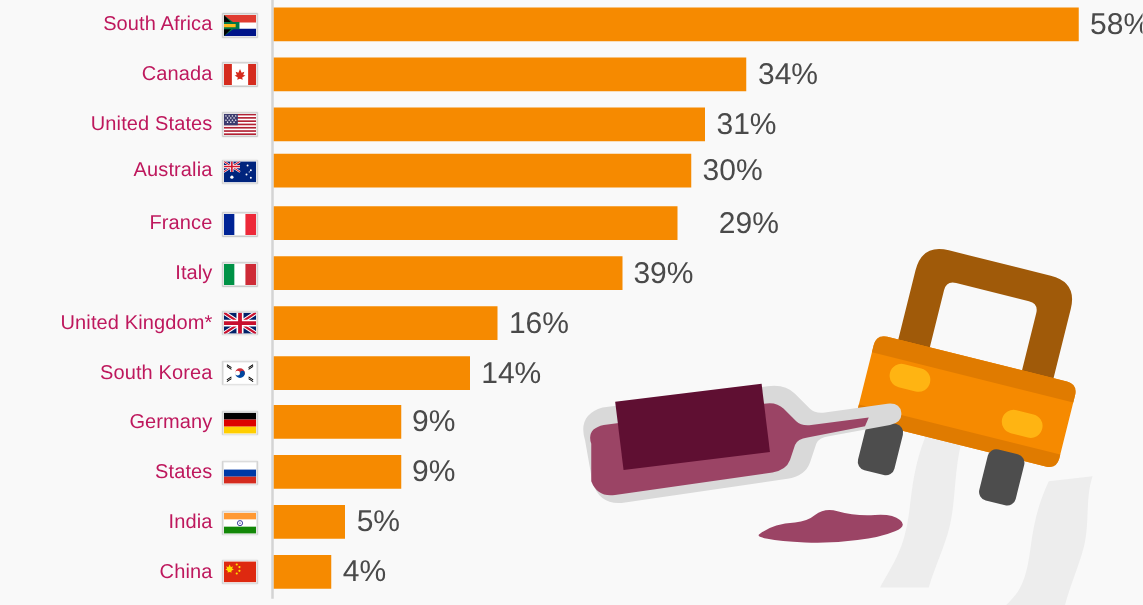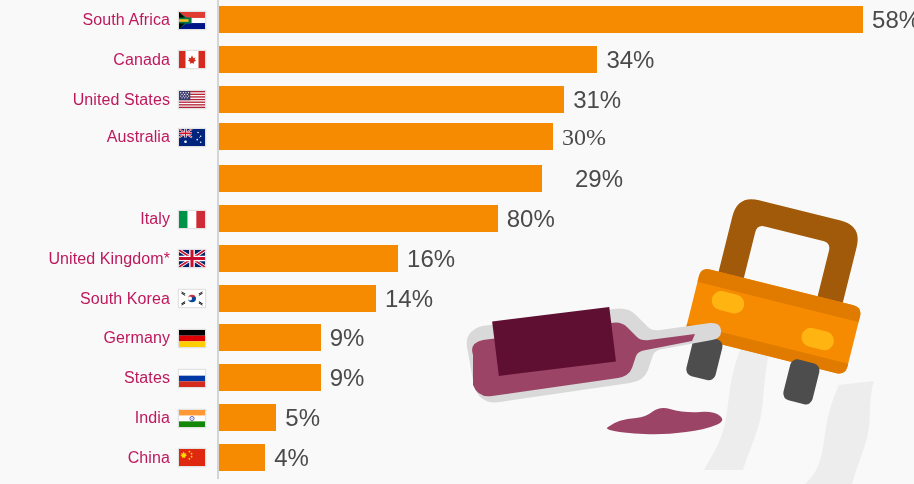--- a/index.html
+++ b/index.html
@@ -241,39 +241,49 @@
                 <circle cx="22" cy="4" r="0.9"></circle>
                 <circle cx="25" cy="8.5" r="0.9"></circle>
                 <circle cx="21" cy="12.5" r="0.9"></circle>
                 <circle cx="25" cy="15.5" r="0.9"></circle>
                 <circle cx="23.5" cy="10" r="0.5"></circle>
               </g>
             </svg>
           </span>
         </div>
         <div class="bar" style="width: 334.1px; background: rgb(246, 138, 0);"></div>
-        <span class="bar-value" style="left: 562.1px; font-family: Liberation Serif, serif;">30%</span>
+        <span class="bar-value" style="left: 562.1px;">30%</span>
       </div>
       <div class="row" style="top: 159.2px;">
+        <div class="row-label-wrap">
+          <span class="row-label">France</span>
+          <span class="flag">
+            <svg viewBox="0 0 30 20" preserveAspectRatio="none">
+              <rect width="10" height="20" fill="#002395"></rect>
+              <rect x="10" width="10" height="20" fill="#fff"></rect>
+              <rect x="20" width="10" height="20" fill="#ed2939"></rect>
+            </svg>
+          </span>
+        </div>
         <div class="bar" style="width: 323.03px; background: rgb(246, 138, 0);"></div>
         <span class="bar-value" style="left: 551.03px; margin-left: 24px;">29%</span>
       </div>
       <div class="row" style="top: 199px;">
         <div class="row-label-wrap">
           <span class="row-label">Italy</span>
           <span class="flag">
             <svg viewBox="0 0 30 20" preserveAspectRatio="none">
               <rect width="10" height="20" fill="#009246"></rect>
               <rect x="10" width="10" height="20" fill="#fff"></rect>
               <rect x="20" width="10" height="20" fill="#ce2b37"></rect>
             </svg>
           </span>
         </div>
         <div class="bar" style="width: 278.75px; background: rgb(246, 138, 0);"></div>
-        <span class="bar-value" style="left: 506.75px;">80%</span>
+        <span class="bar-value" style="left: 506.75px;">39%</span>
       </div>
       <div class="row" style="top: 238.8px;">
         <div class="row-label-wrap">
           <span class="row-label">United Kingdom*</span>
           <span class="flag">
             <svg viewBox="0 0 30 20" preserveAspectRatio="none">
               <rect width="30" height="20" fill="#012169"></rect>
               <path d="M0 0 L30 20 M30 0 L0 20" stroke="#fff" stroke-width="4"></path>
               <path d="M0 0 L30 20 M30 0 L0 20" stroke="#c8102e" stroke-width="2"></path>
               <path d="M15 0 V20 M0 10 H30" stroke="#fff" stroke-width="6.5"></path>

